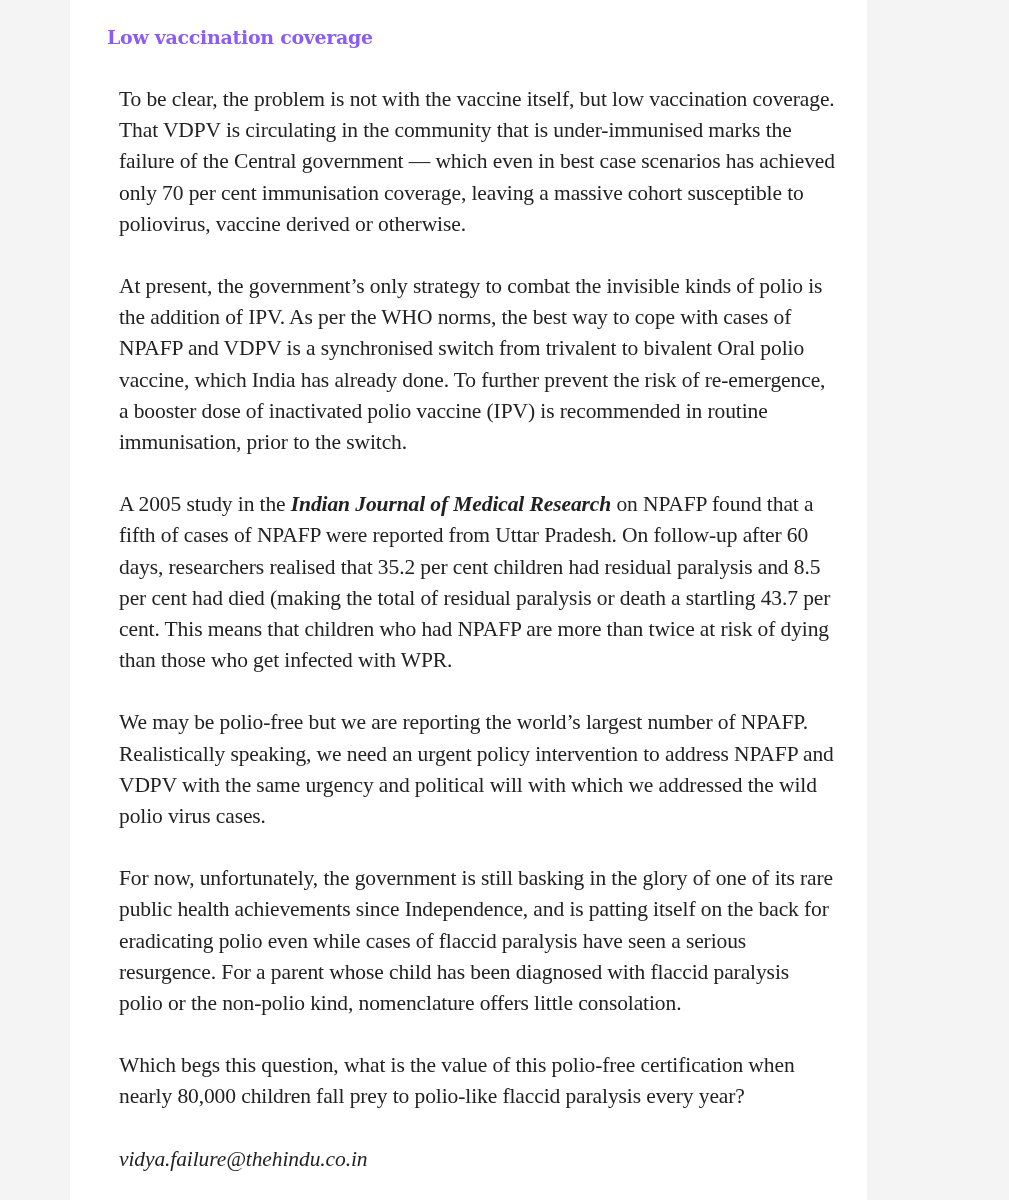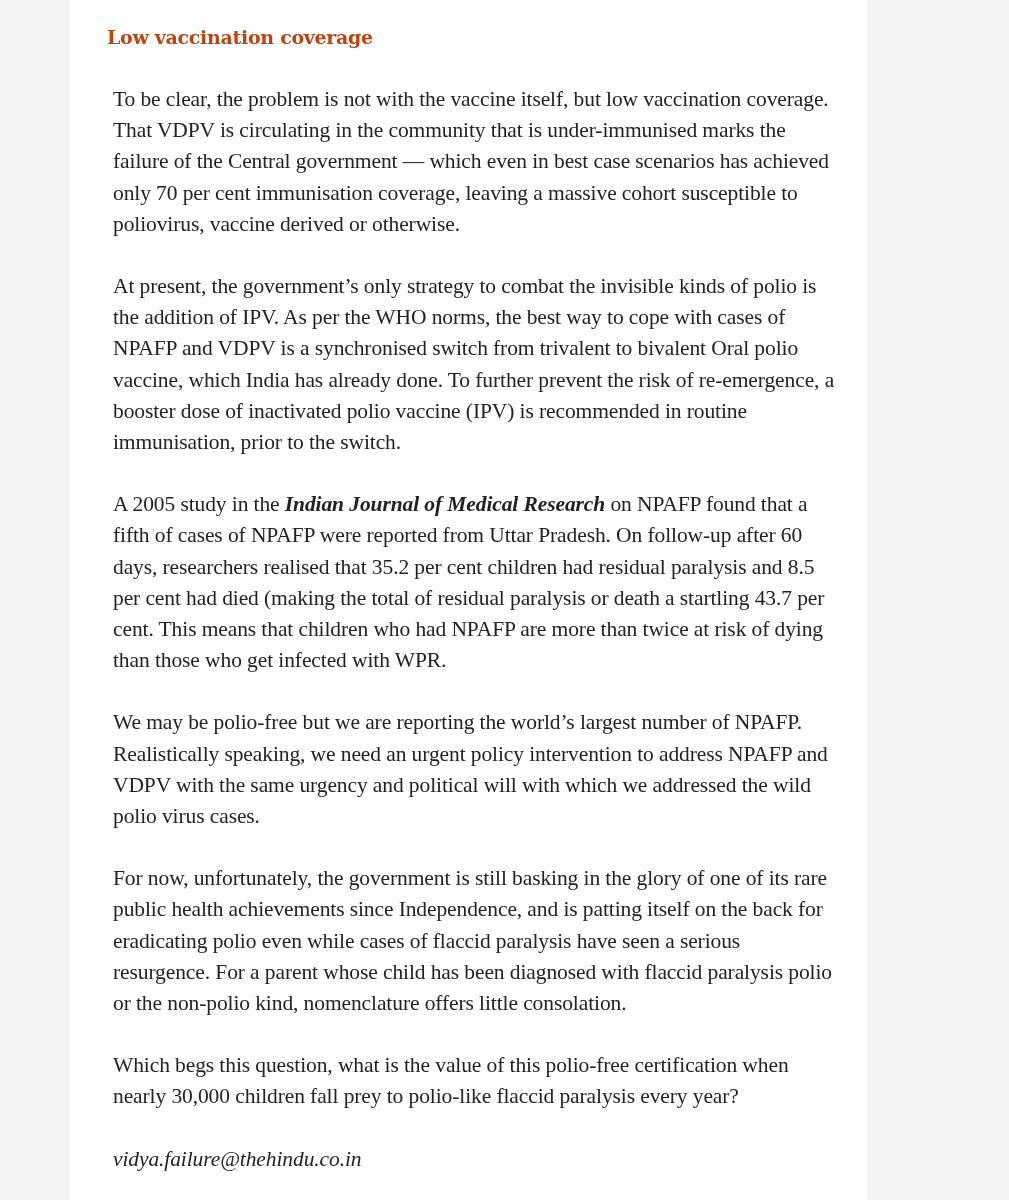--- a/index.html
+++ b/index.html
@@ -25,28 +25,28 @@
     width: 730px;
     font-family: "DejaVu Serif", "Liberation Serif", serif;
     color: #222222;
   }
   h3 {
     font-family: "DejaVu Serif", "Liberation Serif", serif;
     font-weight: bold;
     font-size: 19px;
     line-height: 30px;
     margin: 0 0 32px 0;
-    color: #c2410c;
+    color: #8b5cf6;
     letter-spacing: -0.3px;
   }
   p {
     font-family: "Liberation Serif", "DejaVu Serif", serif;
     font-size: 21.5px;
     line-height: 31.2px;
-    margin: 0 0 31px 6px;
+    margin: 0 0 31px 12px;
     color: #222222;
     letter-spacing: -0.1px;
   }
   p.email {
     font-style: italic;
     margin-top: 0;
   }
   em { font-style: italic; font-weight: bold; }
 </style>
 </head>
@@ -59,17 +59,17 @@
     <p>To be clear, the problem is not with the vaccine itself, but low vaccination coverage. That VDPV is circulating in the community that is under-immunised marks the failure of the Central government — which even in best case scenarios has achieved only 70 per cent immunisation coverage, leaving a massive cohort susceptible to poliovirus, vaccine derived or otherwise.</p>
 
     <p>At present, the government’s only strategy to combat the invisible kinds of polio is the addition of IPV. As per the WHO norms, the best way to cope with cases of NPAFP and VDPV is a synchronised switch from trivalent to bivalent Oral polio vaccine, which India has already done. To further prevent the risk of re-emergence, a booster dose of inactivated polio vaccine (IPV) is recommended in routine immunisation, prior to the switch.</p>
 
     <p><span>A 2005 study in the </span><em>Indian Journal of Medical Research</em><span> on NPAFP found that a fifth of cases of NPAFP were reported from Uttar Pradesh. On follow-up after 60 days, researchers realised that 35.2 per cent children had residual paralysis and 8.5 per cent had died (making the total of residual paralysis or death a startling 43.7 per cent. This means that children who had NPAFP are more than twice at risk of dying than those who get infected with WPR.</span></p>
 
     <p>We may be polio-free but we are reporting the world’s largest number of NPAFP. Realistically speaking, we need an urgent policy intervention to address NPAFP and VDPV with the same urgency and political will with which we addressed the wild polio virus cases.</p>
 
     <p>For now, unfortunately, the government is still basking in the glory of one of its rare public health achievements since Independence, and is patting itself on the back for eradicating polio even while cases of flaccid paralysis have seen a serious resurgence. For a parent whose child has been diagnosed with flaccid paralysis polio or the non-polio kind, nomenclature offers little consolation.</p>
 
-    <p>Which begs this question, what is the value of this polio-free certification when nearly 30,000 children fall prey to polio-like flaccid paralysis every year?</p>
+    <p>Which begs this question, what is the value of this polio-free certification when nearly 80,000 children fall prey to polio-like flaccid paralysis every year?</p>
 
     <p class="email">vidya.failure@thehindu.co.in</p>
   </div>
 </div>
 
 </body></html>

